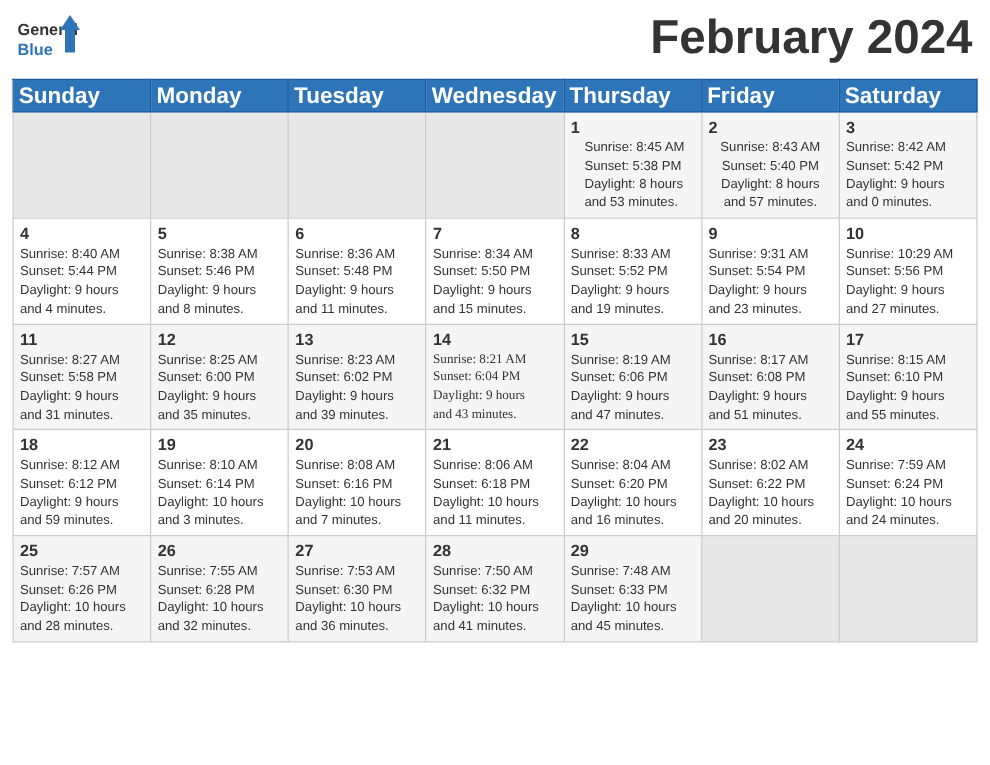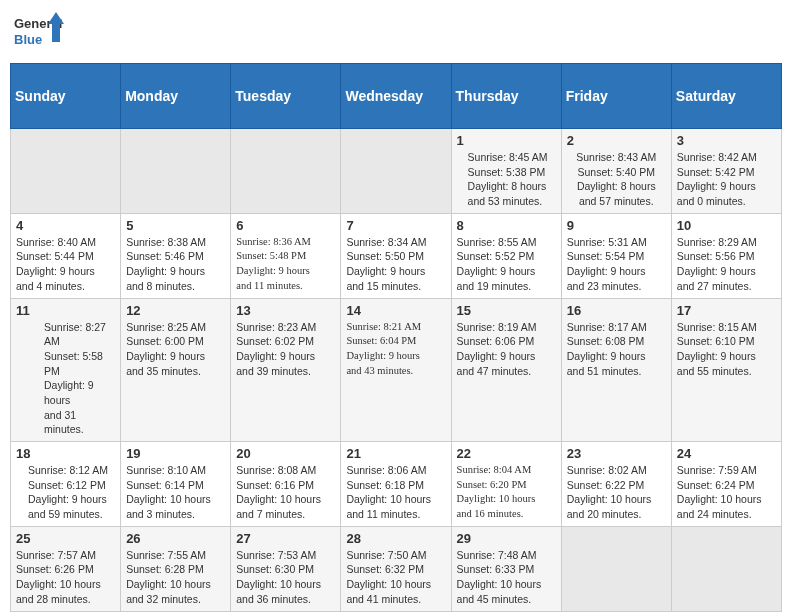--- a/index.html
+++ b/index.html
@@ -38,23 +38,23 @@
     }
     table {
       width: 100%;
       border-collapse: collapse;
     }
     thead tr {
       background: #2e74b8;
     }
     thead th {
       color: #fff;
-      font-size: 14px;
+      font-size: 18px;
       font-weight: bold;
-      padding: 24px 4px;
+      padding: 2px 4px;
       text-align: left;
       border: 1px solid #1a5a9e;
     }
     tbody tr {
       height: 80px;
     }
     tbody td {
       vertical-align: top;
       padding: 4px 5px;
       border: 1px solid #ccc;
@@ -88,20 +88,21 @@
 
 <div class="header">
   <div class="logo">
   <svg width="50" height="45" viewBox="0 0 50 45">
     <text x="0" y="18" font-size="13" font-weight="bold" fill="#333" font-family="Arial">General</text>
     <text x="0" y="34" font-size="13" font-weight="bold" fill="#2e74b8" font-family="Arial">Blue</text>
     <polygon points="42,2 50,14 46,14 46,32 38,32 38,14 34,14" fill="#2e74b8"></polygon>
   </svg>
 </div>
   <div class="title-block">
+    <div class="month-title">February 2024</div>
   </div>
 </div>
 
 <table>
   <thead>
     <tr>
     <th>Sunday</th>
         <th>Monday</th>
         <th>Tuesday</th>
         <th>Wednesday</th>
@@ -148,58 +149,58 @@
         </td>
         <td>
           <div class="day-num">5</div>
           <div class="day-info" style="white-space: pre-line;">Sunrise: 8:38 AM
 Sunset: 5:46 PM
 Daylight: 9 hours
 and 8 minutes.</div>
         </td>
         <td>
           <div class="day-num">6</div>
-          <div class="day-info" style="white-space: pre-line; font-family: Liberation Serif, serif;">Sunrise: 8:36 AM
+          <div class="day-info" style="white-space: pre-line;">Sunrise: 8:36 AM
 Sunset: 5:48 PM
 Daylight: 9 hours
 and 11 minutes.</div>
         </td>
         <td>
           <div class="day-num">7</div>
           <div class="day-info" style="white-space: pre-line;">Sunrise: 8:34 AM
 Sunset: 5:50 PM
 Daylight: 9 hours
 and 15 minutes.</div>
         </td>
         <td>
           <div class="day-num">8</div>
-          <div class="day-info" style="white-space: pre-line;">Sunrise: 8:55 AM
+          <div class="day-info" style="white-space: pre-line;">Sunrise: 8:33 AM
 Sunset: 5:52 PM
 Daylight: 9 hours
 and 19 minutes.</div>
         </td>
         <td>
           <div class="day-num">9</div>
-          <div class="day-info" style="white-space: pre-line;">Sunrise: 5:31 AM
+          <div class="day-info" style="white-space: pre-line;">Sunrise: 9:31 AM
 Sunset: 5:54 PM
 Daylight: 9 hours
 and 23 minutes.</div>
         </td>
         <td>
           <div class="day-num">10</div>
-          <div class="day-info" style="white-space: pre-line;">Sunrise: 8:29 AM
+          <div class="day-info" style="white-space: pre-line;">Sunrise: 10:29 AM
 Sunset: 5:56 PM
 Daylight: 9 hours
 and 27 minutes.</div>
         </td>
       </tr>
       <tr>
         <td>
           <div class="day-num">11</div>
-          <div class="day-info" style="white-space: pre-line; margin-left: 28px;">Sunrise: 8:27 AM
+          <div class="day-info" style="white-space: pre-line;">Sunrise: 8:27 AM
 Sunset: 5:58 PM
 Daylight: 9 hours
 and 31 minutes.</div>
         </td>
         <td>
           <div class="day-num">12</div>
           <div class="day-info" style="white-space: pre-line;">Sunrise: 8:25 AM
 Sunset: 6:00 PM
 Daylight: 9 hours
 and 35 minutes.</div>
@@ -236,21 +237,21 @@
           <div class="day-num">17</div>
           <div class="day-info" style="white-space: pre-line;">Sunrise: 8:15 AM
 Sunset: 6:10 PM
 Daylight: 9 hours
 and 55 minutes.</div>
         </td>
       </tr>
       <tr>
         <td>
           <div class="day-num">18</div>
-          <div class="day-info" style="white-space: pre-line; margin-left: 12px;">Sunrise: 8:12 AM
+          <div class="day-info" style="white-space: pre-line;">Sunrise: 8:12 AM
 Sunset: 6:12 PM
 Daylight: 9 hours
 and 59 minutes.</div>
         </td>
         <td>
           <div class="day-num">19</div>
           <div class="day-info" style="white-space: pre-line;">Sunrise: 8:10 AM
 Sunset: 6:14 PM
 Daylight: 10 hours
 and 3 minutes.</div>
@@ -264,21 +265,21 @@
         </td>
         <td>
           <div class="day-num">21</div>
           <div class="day-info" style="white-space: pre-line;">Sunrise: 8:06 AM
 Sunset: 6:18 PM
 Daylight: 10 hours
 and 11 minutes.</div>
         </td>
         <td>
           <div class="day-num">22</div>
-          <div class="day-info" style="white-space: pre-line; font-family: Liberation Serif, serif;">Sunrise: 8:04 AM
+          <div class="day-info" style="white-space: pre-line;">Sunrise: 8:04 AM
 Sunset: 6:20 PM
 Daylight: 10 hours
 and 16 minutes.</div>
         </td>
         <td>
           <div class="day-num">23</div>
           <div class="day-info" style="white-space: pre-line;">Sunrise: 8:02 AM
 Sunset: 6:22 PM
 Daylight: 10 hours
 and 20 minutes.</div>

